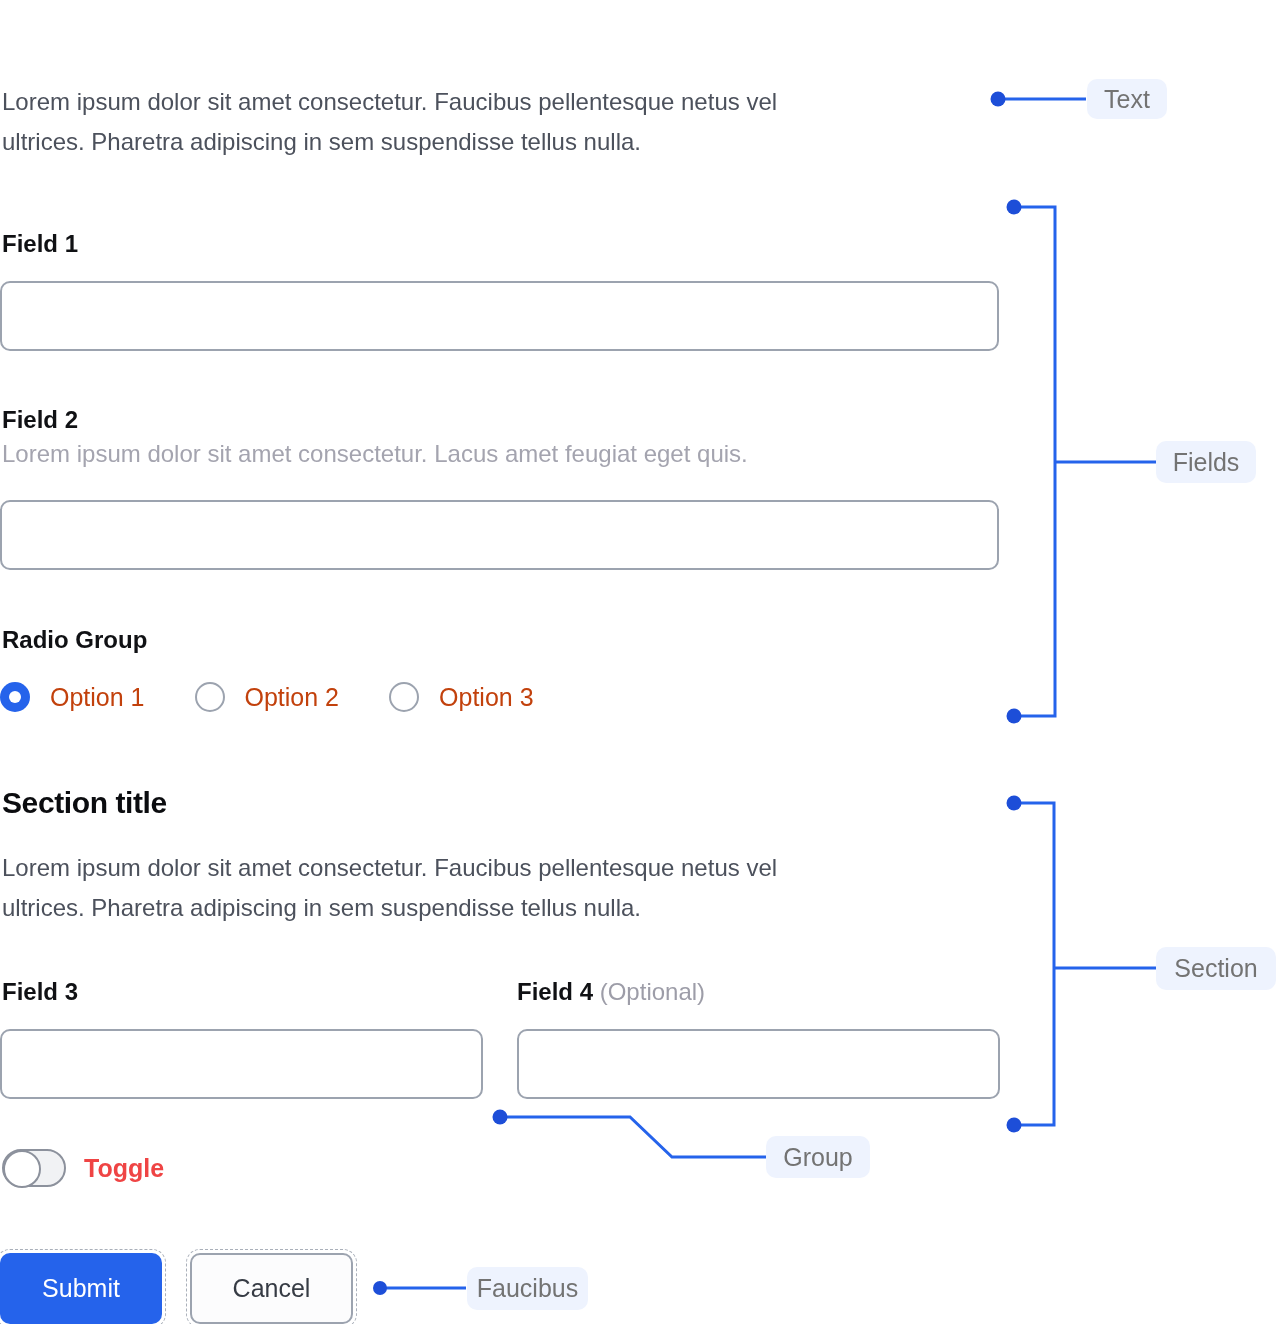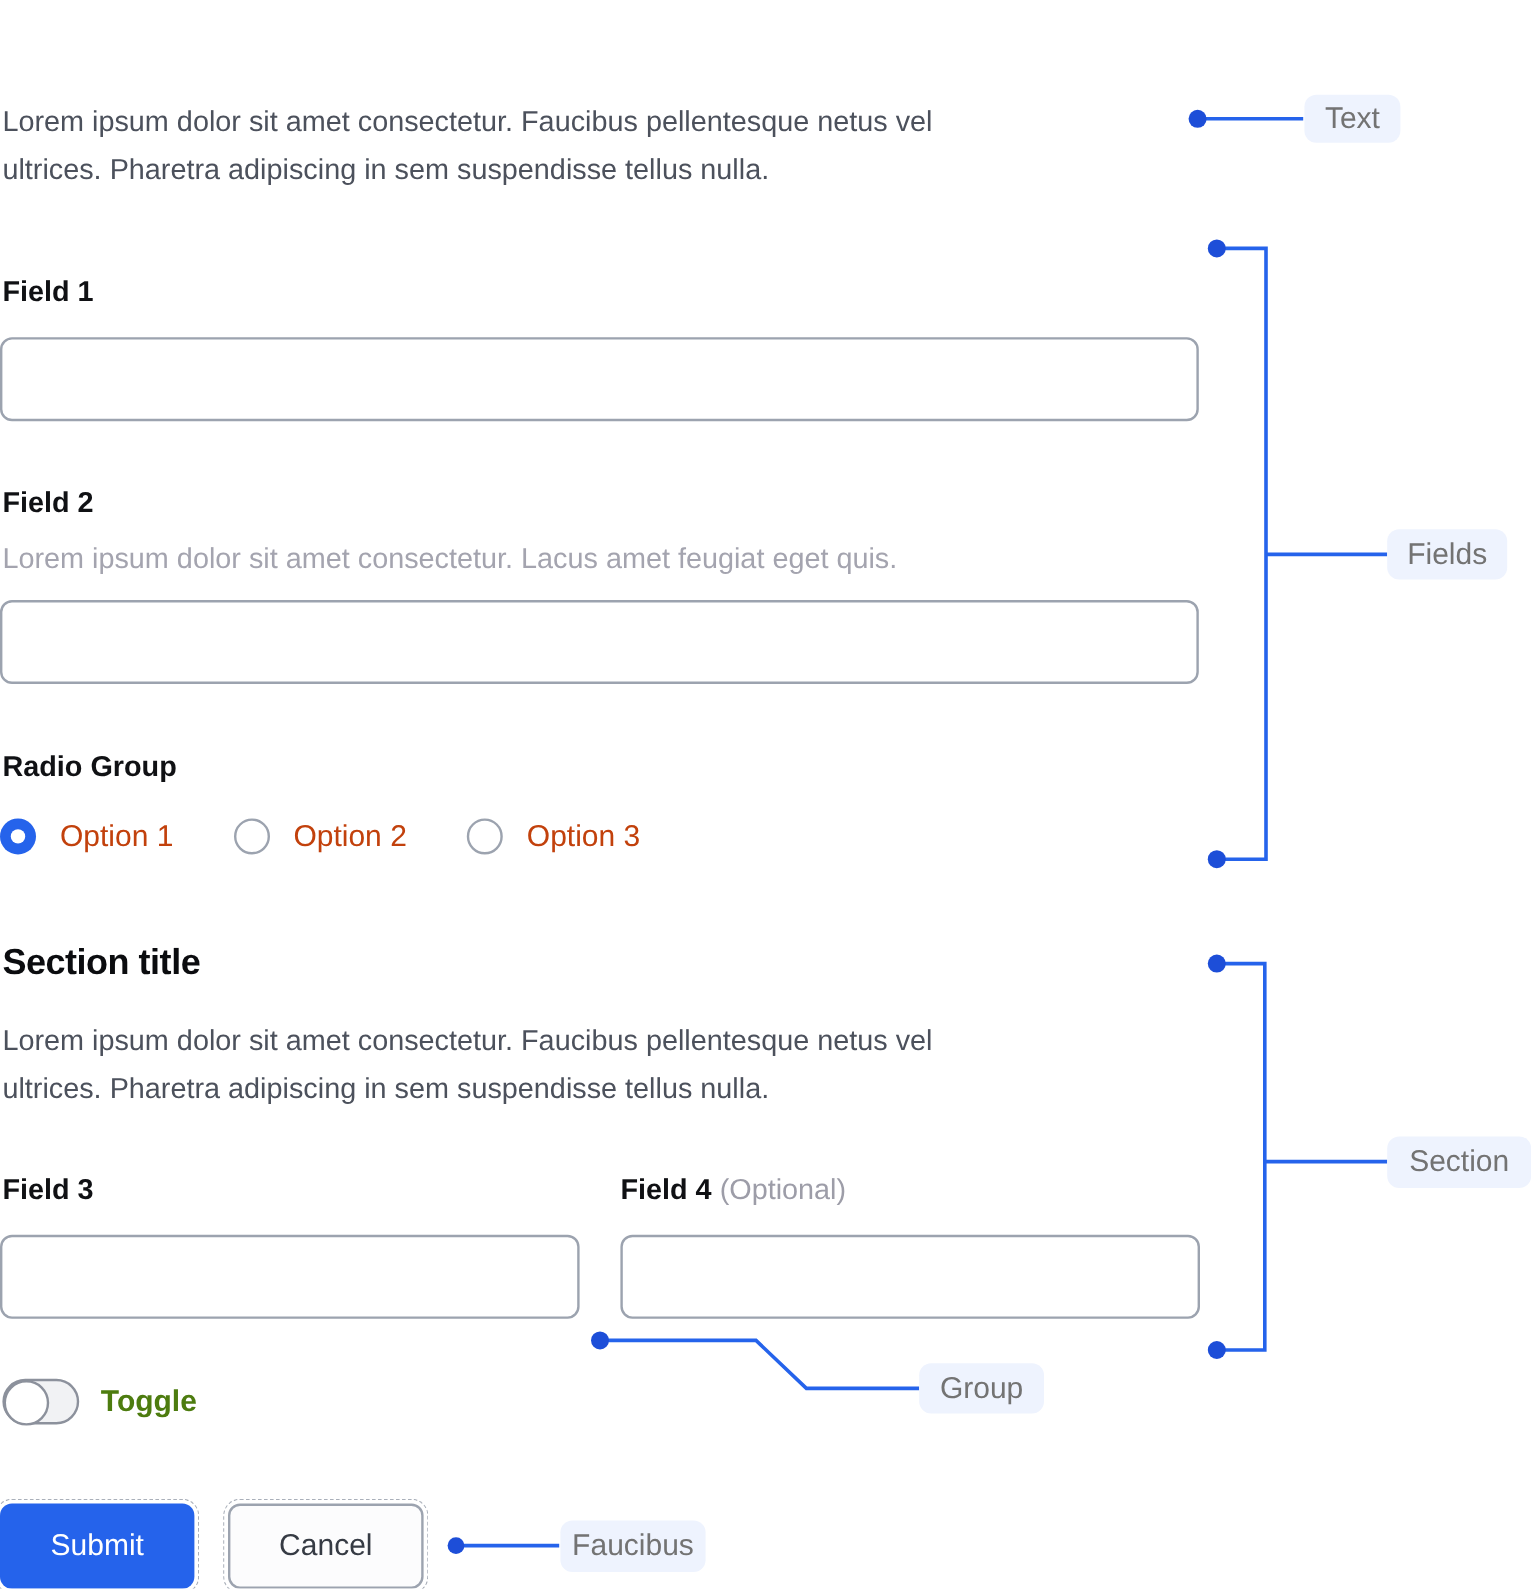--- a/index.html
+++ b/index.html
@@ -81,21 +81,21 @@
   .toggle-track {
     width: 64px; height: 38px; border-radius: 20px;
     background: #f1f2f4; border: 2px solid #8c919c;
     position: relative; cursor: pointer;
   }
   .toggle-knob {
     position: absolute; left: -1px; top: -1px;
     width: 38px; height: 38px; border-radius: 50%;
     background: #ffffff; border: 2px solid #8c919c;
   }
-  .toggle-label { font-size: 25px; font-weight: 700; color: #4d7c0f; }
+  .toggle-label { font-size: 25px; font-weight: 700; color: #ef4444; }
 
   
   .btn {
     display: flex; align-items: center; justify-content: center;
     height: 71px; border-radius: 10px; font-size: 25px;
     cursor: pointer; border: none;
     font-family: "Liberation Sans", "DejaVu Sans", sans-serif;
     outline: 1px dashed #aab0ba; outline-offset: 3px;
   }
   .btn-primary { background: #2563eb; color: #ffffff; }
@@ -125,21 +125,21 @@
 
   <p class="abs para" style="left:2px; top:82px; width:990px;">
     <span>Lorem ipsum dolor sit amet consectetur. Faucibus pellentesque netus vel</span>
     <span>ultrices. Pharetra adipiscing in sem suspendisse tellus nulla.</span>
   </p>
 
   <div class="abs field-label" style="left:2px; top:230px;">Field 1</div>
   <input class="abs text-input" style="left: 0px; top: 281px; width: 999px;" type="text">
 
   <div class="abs field-label" style="left:2px; top:406px;">Field 2</div>
-  <div class="abs helper" style="left:2px; top:452px;">Lorem ipsum dolor sit amet consectetur. Lacus amet feugiat eget quis.</div>
+  <div class="abs helper" style="left:2px; top:440px;">Lorem ipsum dolor sit amet consectetur. Lacus amet feugiat eget quis.</div>
   <input class="abs text-input" style="left: 0px; top: 500px; width: 999px;" type="text">
 
   <div class="abs field-label" style="left:2px; top:626px;">Radio Group</div>
   <div class="abs radio-row" style="left:0px; top:682px;">
     <div class="radio-option">
       <span class="radio-circle selected"></span>
       <span class="radio-label">Option 1</span>
     </div>
     <div class="radio-option">
       <span class="radio-circle"></span>

